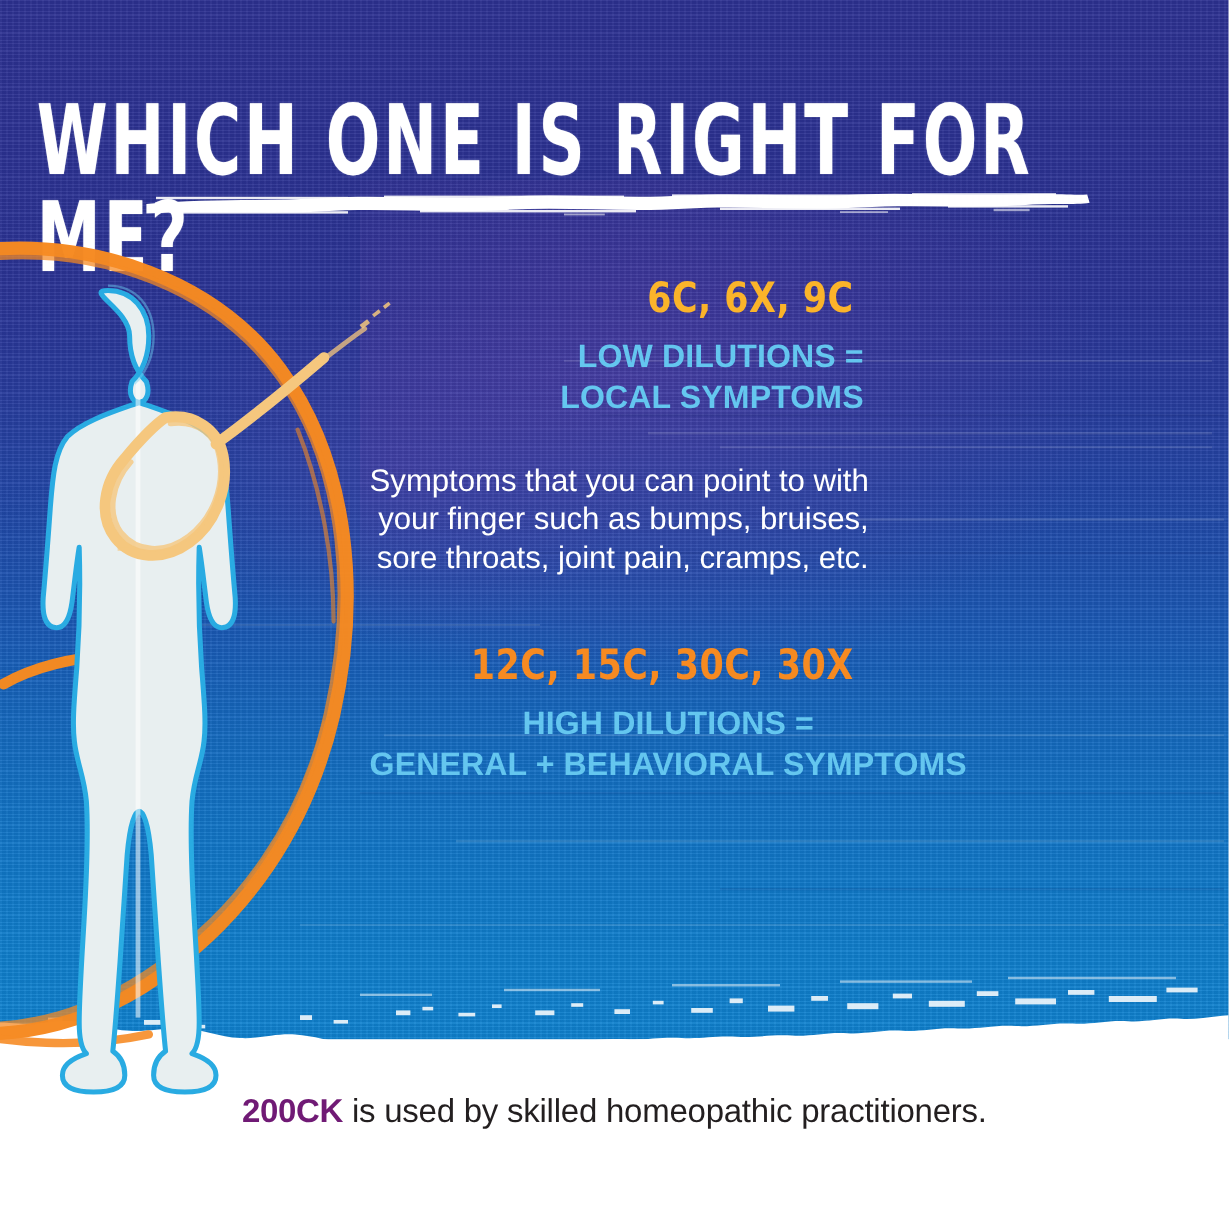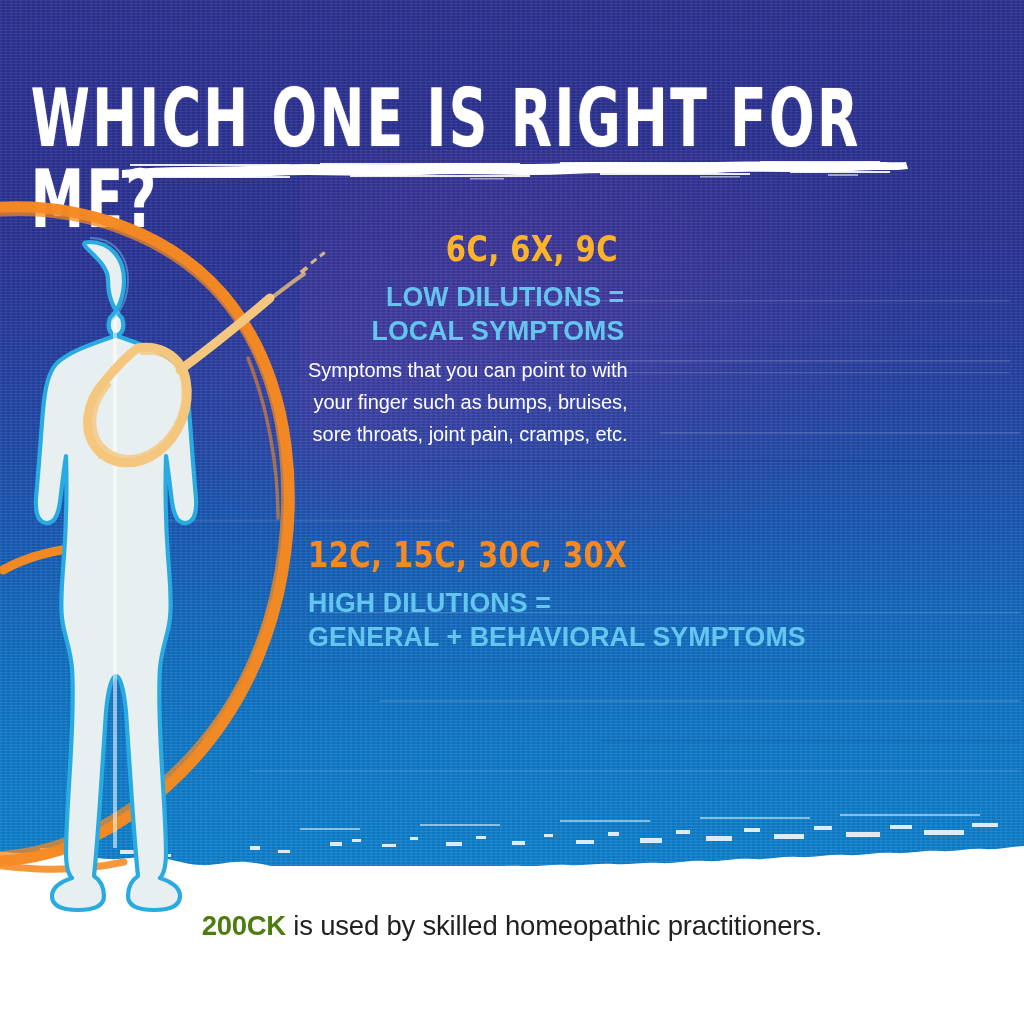--- a/index.html
+++ b/index.html
@@ -91,21 +91,21 @@
     text-shadow:0 0 1px rgba(255,255,255,.5);
   }
   #title-rule { position:absolute; left:0; top:156px; width:1024px; height:26px; }
 
   
   #figure-art { position:absolute; left:-52px; top:198px; width:400px; height:720px; }
 
   
   .block { position:absolute; left:308px; }
   #block-low  { top:232px;text-align:right; }
-  #block-high { top:538px; }
+  #block-high { top:538px;text-align:center; }
 
   .dose {
     font-family:"DejaVu Sans", sans-serif;
     font-weight:700;
     font-size:30px;
     letter-spacing:.4px;
     line-height:1;
     transform:scaleY(1.16) scaleX(.97);
     transform-origin:left top;
     white-space:pre;
@@ -121,41 +121,41 @@
     letter-spacing:.1px;
     color:#64c6ef;
     margin-top:18px;
     white-space:pre-line;
     transform:scaleX(.99);
     transform-origin:left top;
   }
   .body-text {
     font-family:"Liberation Sans", sans-serif;
     font-weight:400;
-    font-size:20px;
+    font-size:26px;
     line-height:32px;
     color:#ffffff;
-    margin-top:6px;
+    margin-top:36px;
     white-space:pre-line;
     letter-spacing:-.05px;
   }
 
   
   #footer {
     position:absolute; left:0; top:910px; width:1024px;
     text-align:center;
     font-family:"Liberation Sans", sans-serif;
     font-size:27.5px;
     color:#231f20;
     letter-spacing:-.2px;
     white-space:nowrap;
   }
   #footer-code {
     font-weight:700;
-    color:#4d7c0f;
+    color:#701a75;
     letter-spacing:-.3px;
     text-align:right;
   }
 </style>
 </head>
 <body>
 
 <div id="poster">
 
   <div id="blue-panel">

